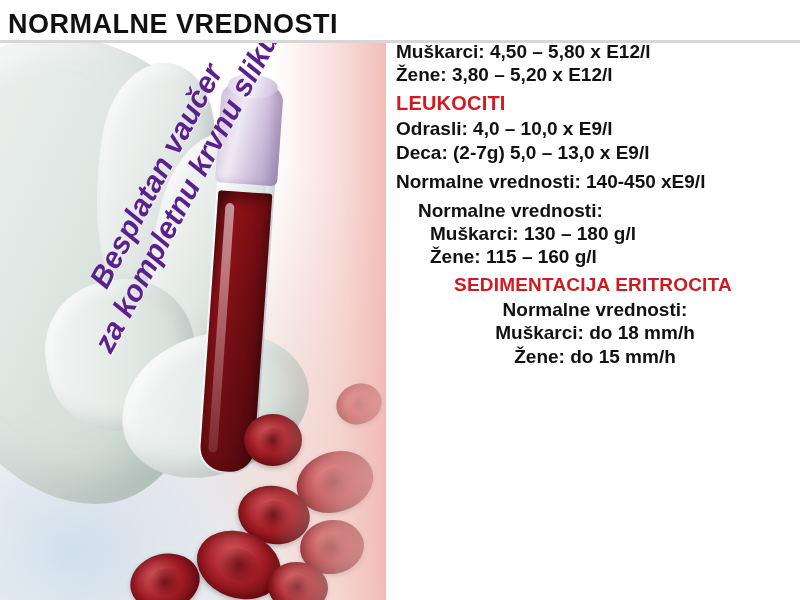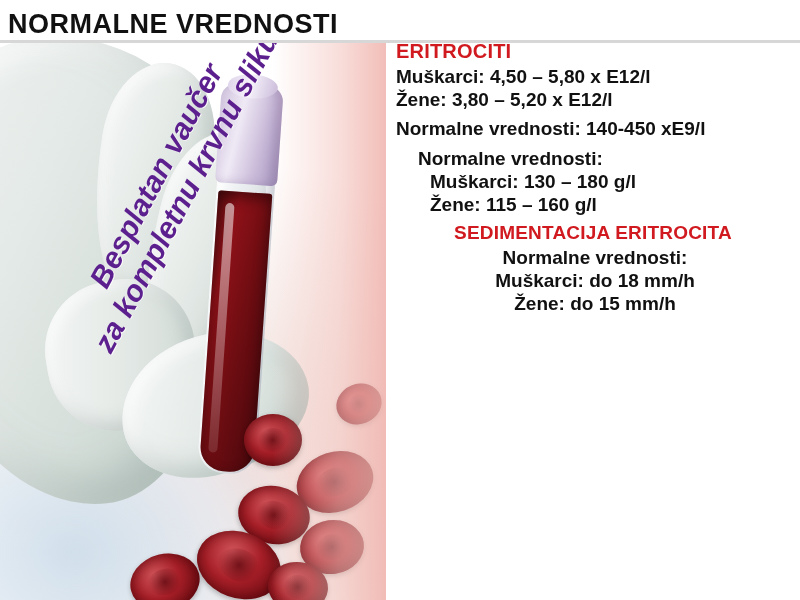--- a/index.html
+++ b/index.html
@@ -284,25 +284,29 @@
     <div class="rbc" style="left:130px; top:520px; width:70px; height:56px; transform:rotate(-14deg);"></div>
     <div class="rbc" style="left:268px; top:528px; width:60px; height:50px; transform:rotate(6deg);"></div>
     <div class="rbc" style="left:336px; top:350px; width:46px; height:40px; transform:rotate(-22deg);"></div>
 
     <div class="photo-fade"></div>
   </div>
 
   <div class="values-panel">
 
     <div class="section">
-      <div class="section-title">ERITROCITI</div>
       <div class="section-line">Muškarci: 4,50 – 5,80 x E12/l</div>
       <div class="section-line">Žene: 3,80 – 5,20 x E12/l</div>
     </div>
 
+    <div class="section">
+      <div class="section-title">LEUKOCITI</div>
+      <div class="section-line">Odrasli: 4,0 – 10,0 x E9/l</div>
+      <div class="section-line">Deca: (2-7g) 5,0 – 13,0 x E9/l</div>
+    </div>
 
     <div class="section">
       <div class="section-line">Normalne vrednosti: 140-450 xE9/l</div>
     </div>
 
     <div class="section s-hemoglobin">
       <div class="section-line indent-1">Normalne vrednosti:</div>
       <div class="section-line indent-2">Muškarci: 130 – 180 g/l</div>
       <div class="section-line indent-2">Žene: 115 – 160 g/l</div>
     </div>

